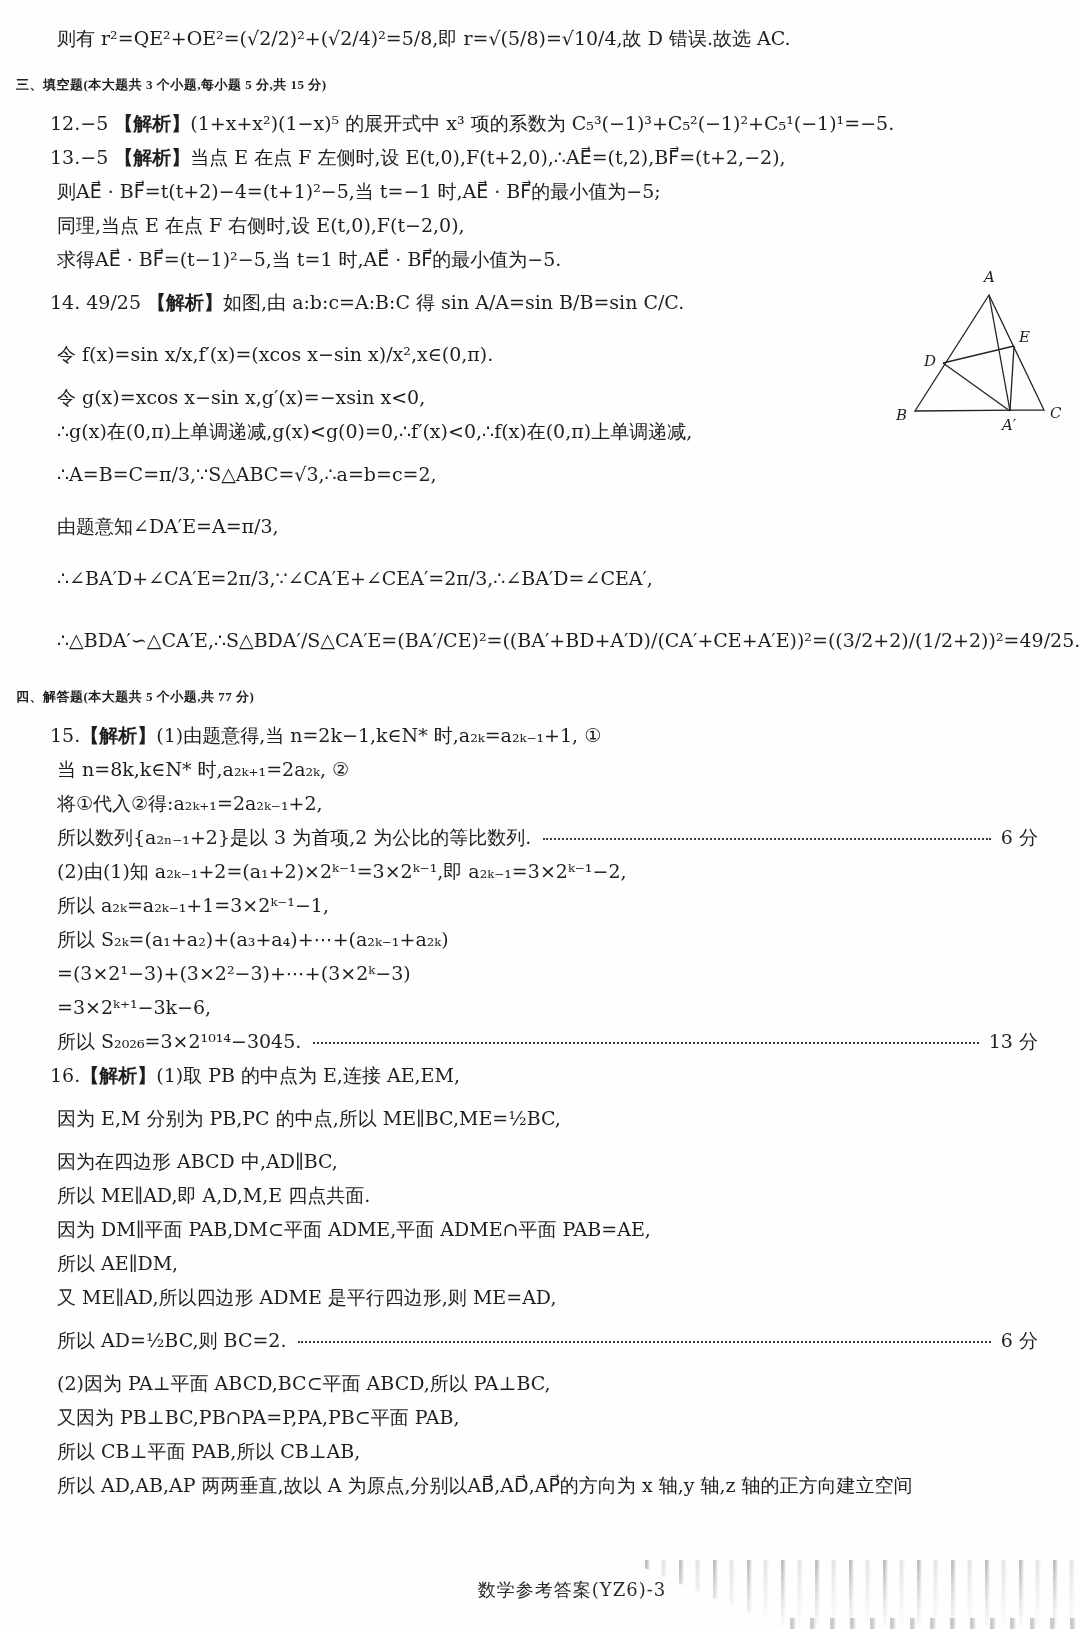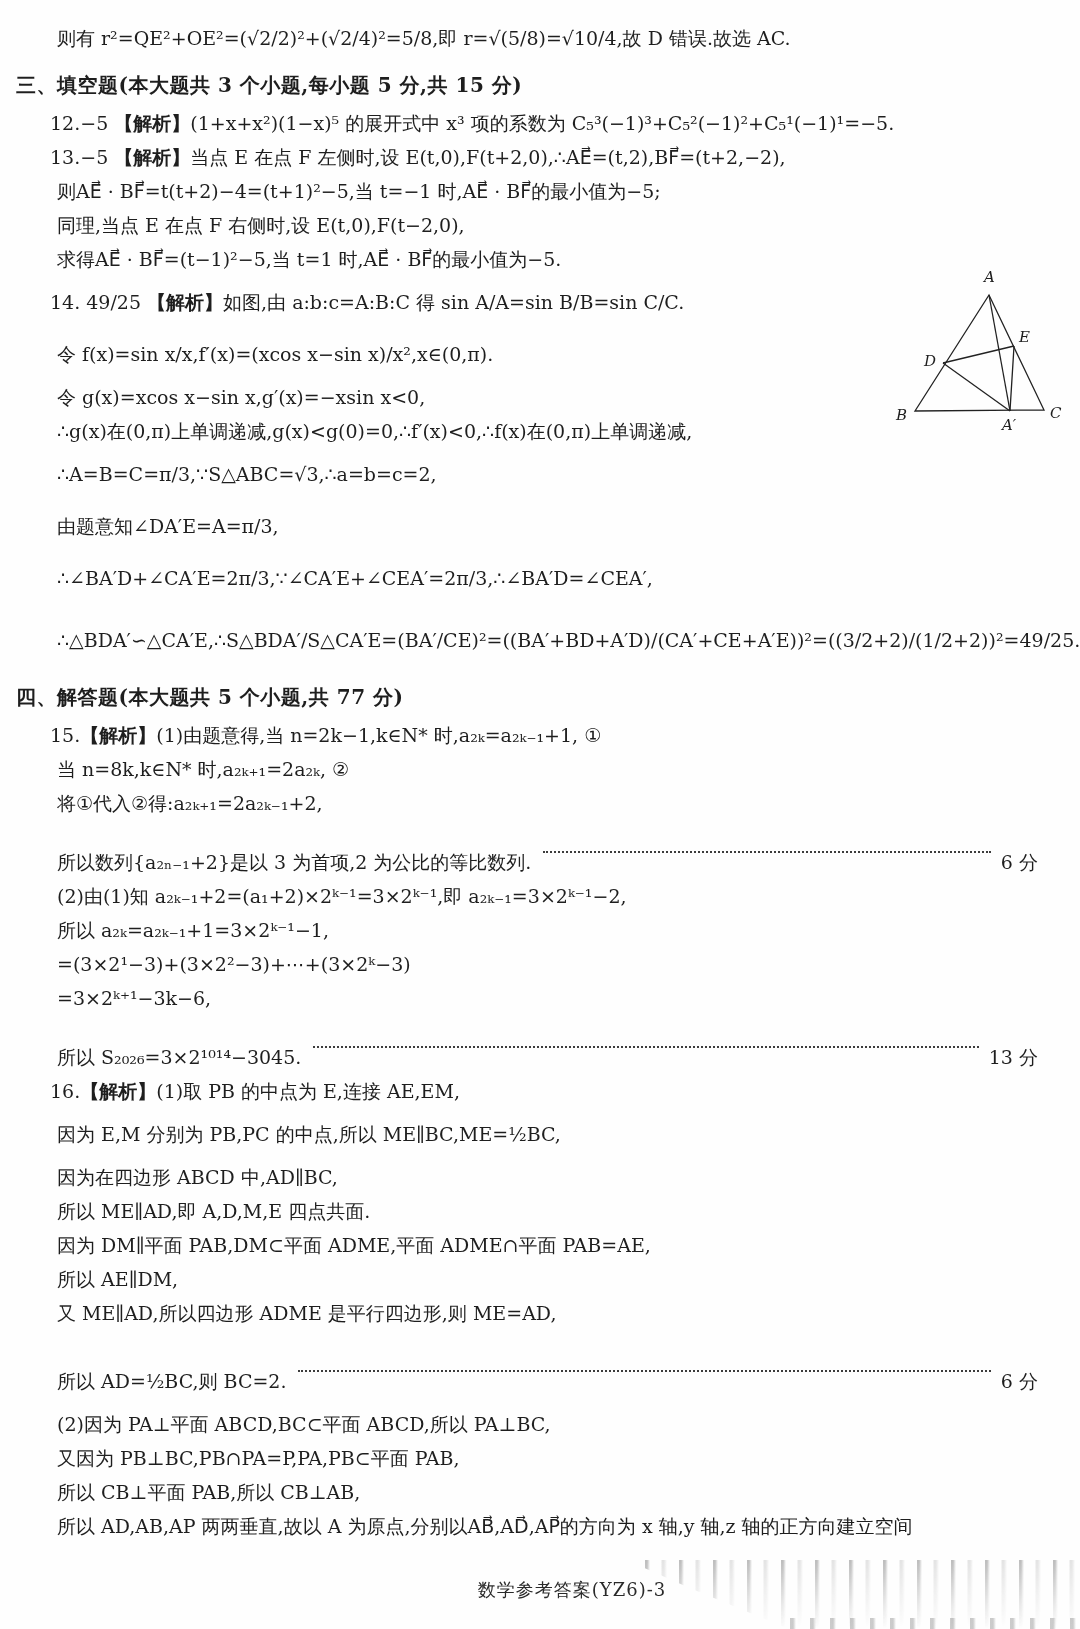--- a/index.html
+++ b/index.html
@@ -6,33 +6,33 @@
   body{
     width:1080px;height:1629px;
     background:#fefefe;
     color:#1e1e1e;
     font-family:"DejaVu Serif","DejaVu Sans",serif;
     font-size:19px;
     position:relative;
     overflow:hidden;
   }
   .doc{padding:12px 38px 0 16px;position:relative;}
-  .line{display:flex;align-items:flex-end;min-height:34px;line-height:34px;white-space:nowrap;}
+  .line{display:flex;align-items:flex-start;min-height:34px;line-height:34px;white-space:nowrap;}
   .line.big{min-height:52px;line-height:52px;}
   .line.bigger{min-height:72px;line-height:72px;}
-  .line.h{font-weight:700;font-size:20px;min-height:42px;line-height:42px;letter-spacing:.5px;}
+  .line.h{font-weight:700;font-size:13px;min-height:42px;line-height:42px;letter-spacing:.5px;font-family:Liberation Serif, serif;}
   .line.i{padding-left:2px;margin-left:32px;}
   .line.c{padding-left:41px;}
   .bold{font-weight:700;}
   .leader{
     flex:1;min-width:40px;align-self:center;height:0;
     border-bottom:2.5px dotted #3c3c3c;
     margin:0 10px 0 12px;transform:translateY(2px);
   }
-  .score{white-space:nowrap;padding-right:4px;margin-top:25px;}
+  .score{white-space:nowrap;padding-right:4px;}
   .figure{position:absolute;left:852px;top:258px;width:228px;height:176px;}
   .figure svg{width:100%;height:100%;}
   .figure text{font-family:"DejaVu Serif","DejaVu Sans",serif;font-style:italic;font-size:15px;fill:#1e1e1e;}
   .footer{
     position:absolute;left:0;top:1578px;width:100%;
     text-align:center;font-size:18px;color:#2a2a2a;letter-spacing:1px;margin-left:32px;
   }
   .smear{
     position:absolute;left:645px;top:1560px;width:435px;height:69px;
     background:repeating-linear-gradient(90deg,
@@ -113,20 +113,23 @@
       <div class="line c">
         <span>所以数列{a₂ₙ₋₁+2}是以 3 为首项,2 为公比的等比数列.</span>
         <span class="leader"></span>
         <span class="score">6 分</span>
       </div>
       <div class="line c">
         <span>(2)由(1)知 a₂ₖ₋₁+2=(a₁+2)×2ᵏ⁻¹=3×2ᵏ⁻¹,即 a₂ₖ₋₁=3×2ᵏ⁻¹−2,</span>
       </div>
       <div class="line c">
         <span>所以 a₂ₖ=a₂ₖ₋₁+1=3×2ᵏ⁻¹−1,</span>
+      </div>
+      <div class="line c">
+        <span>所以 S₂ₖ=(a₁+a₂)+(a₃+a₄)+⋯+(a₂ₖ₋₁+a₂ₖ)</span>
       </div>
       <div class="line c">
         <span>=(3×2¹−3)+(3×2²−3)+⋯+(3×2ᵏ−3)</span>
       </div>
       <div class="line c">
         <span>=3×2ᵏ⁺¹−3k−6,</span>
       </div>
       <div class="line c">
         <span>所以 S₂₀₂₆=3×2¹⁰¹⁴−3045.</span>
         <span class="leader"></span>

